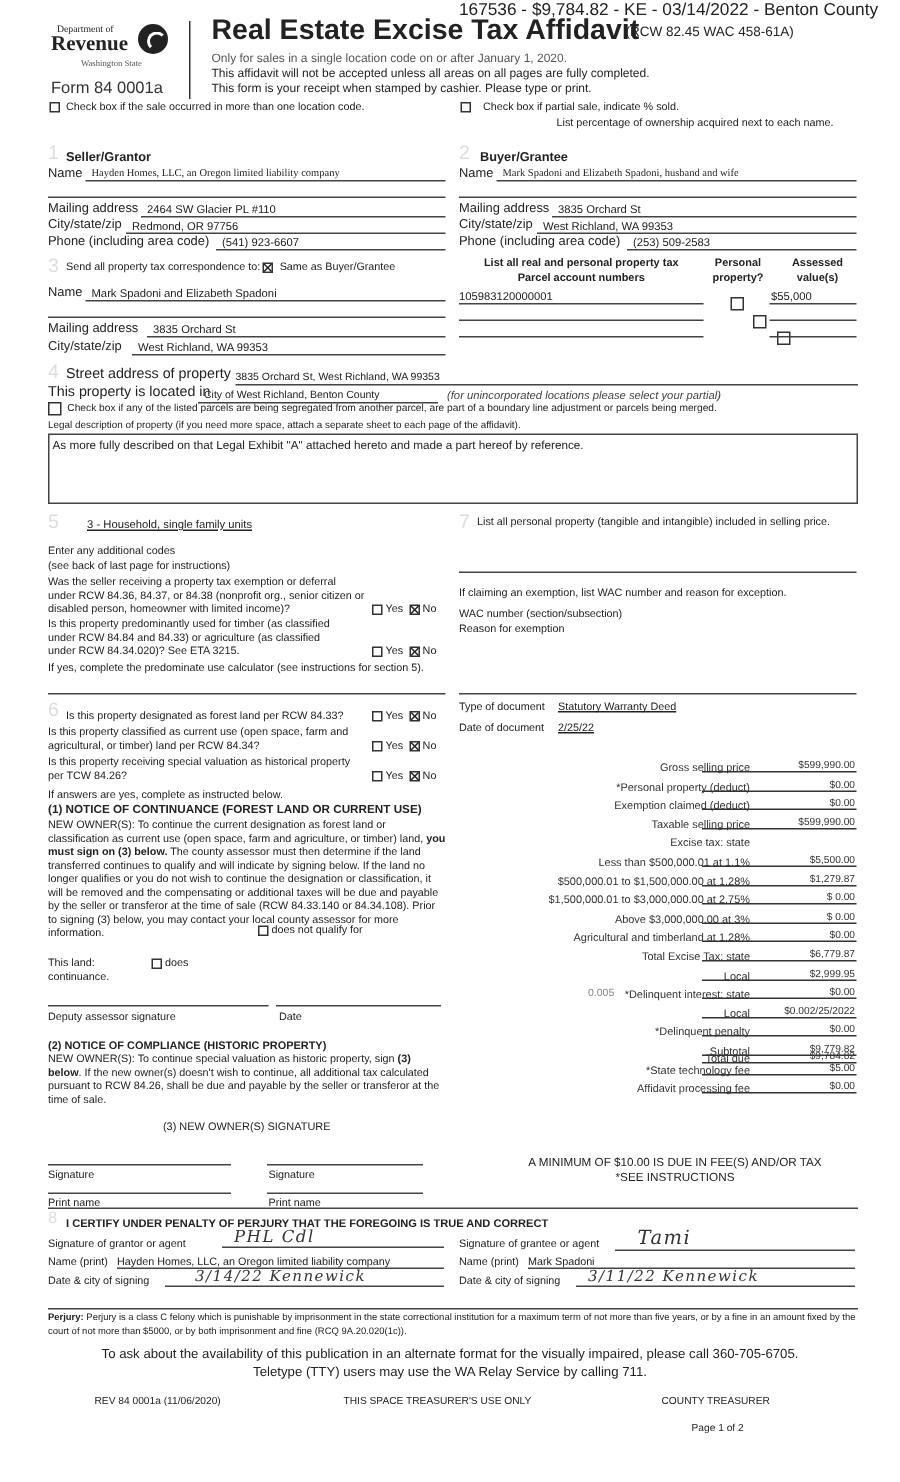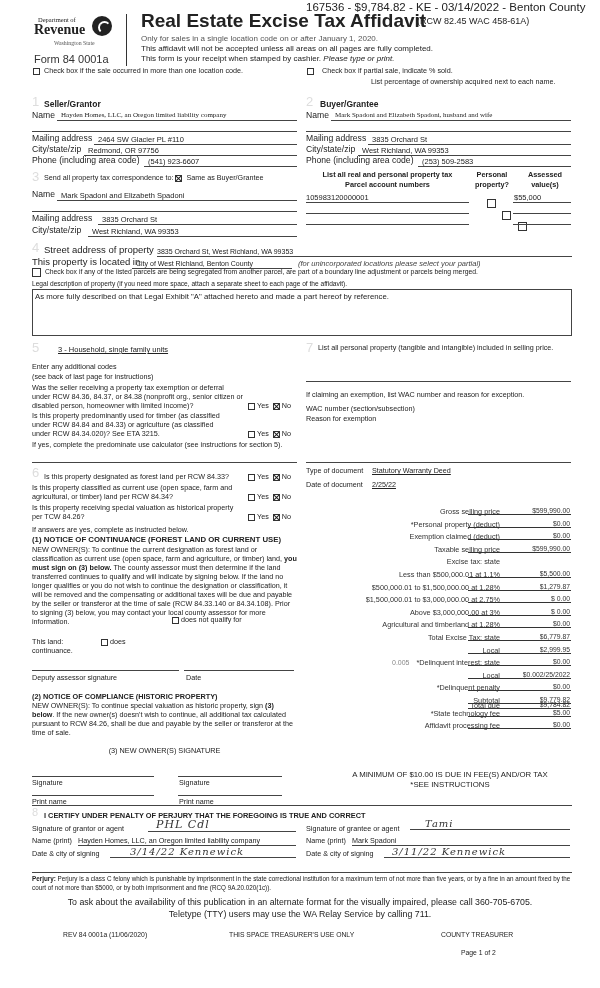--- a/index.html
+++ b/index.html
@@ -38,21 +38,21 @@
 </div>
 <div class="abs" style="left:34px;top:53px;font-size:11px;color:#333">Form 84 0001a</div>
 <div class="abs" style="left:126px;top:14px;width:1px;height:52px;background:#333"></div>
 
 <div class="abs" style="left:141px;top:10px;font-size:19px;font-weight:bold">Real Estate Excise Tax Affidavit</div>
 <div class="abs" style="left:417px;top:16px;font-size:9px">(RCW 82.45 WAC 458-61A)</div>
 <div class="abs" style="left:141px;top:34px;font-size:8px;color:#555">Only for sales in a single location code on or after January 1, 2020.</div>
 <div class="abs" style="left:141px;top:44px;font-size:8px">This affidavit will not be accepted unless all areas on all pages are fully completed.</div>
 <div class="abs" style="left:141px;top:54px;font-size:8px">
   <span>This form is your receipt when stamped by cashier.</span>
-  <span style="font-style:italic">Please type or print.</span>
+  <span style="">Please type or print.</span>
 </div>
 
 <div class="abs sm" style="left:33px;top:66px">
   <span class="cb"></span>
   <span>Check box if the sale occurred in more than one location code.</span>
 </div>
 <div class="abs sm" style="left:307px;top:66px">
   <span class="cb"></span>
   <span style="margin-left:4px">Check box if partial sale, indicate % sold.</span>
 </div>
@@ -312,21 +312,21 @@
 <div class="abs" style="left:44px;top:811px;font-size:7.4px;font-weight:bold">I CERTIFY UNDER PENALTY OF PERJURY THAT THE FOREGOING IS TRUE AND CORRECT</div>
 
 <div class="abs sm" style="left:32px;top:824px">Signature of grantor or agent</div>
 <div class="abs hand" style="left:148px;top:818px;width:148px;border-bottom:1px solid #444;padding-left:8px;font-size:11px">PHL Cdl</div>
 <div class="abs sm" style="left:32px;top:836px">Name (print)</div>
 <div class="abs sm" style="left:78px;top:836px;width:218px;border-bottom:1px solid #444">Hayden Homes, LLC, an Oregon limited liability company</div>
 <div class="abs sm" style="left:32px;top:849px">Date &amp; city of signing</div>
 <div class="abs hand" style="left:110px;top:846px;width:186px;border-bottom:1px solid #444;padding-left:20px">3/14/22    Kennewick</div>
 
 <div class="abs sm" style="left:306px;top:824px">Signature of grantee or agent</div>
-<div class="abs hand" style="left:410px;top:818px;width:160px;border-bottom:1px solid #444;padding-left:15px;font-size:10px">Tami</div>
+<div class="abs hand" style="left:410px;top:818px;width:160px;border-bottom:1px solid #444;padding-left:15px;font-size:13px">Tami</div>
 <div class="abs sm" style="left:306px;top:836px">Name (print)</div>
 <div class="abs sm" style="left:352px;top:836px;width:218px;border-bottom:1px solid #444">Mark Spadoni</div>
 <div class="abs sm" style="left:306px;top:849px">Date &amp; city of signing</div>
 <div class="abs hand" style="left:384px;top:846px;width:186px;border-bottom:1px solid #444;padding-left:8px">3/11/22   Kennewick</div>
 
 
 <div class="abs" style="left:32px;top:872px;width:540px;border-bottom:1px solid #444"></div>
 <div class="abs" style="left:32px;top:875px;width:540px;font-size:6.3px;line-height:8.5px;padding-left:0;text-indent:0">
   <b>Perjury:</b><span> Perjury is a class C felony which is punishable by imprisonment in the state correctional institution for a maximum term of not more than five years, or by a fine in an amount fixed by the court of not more than $5000, or by both imprisonment and fine (RCQ 9A.20.020(1c)).</span>
 </div>

